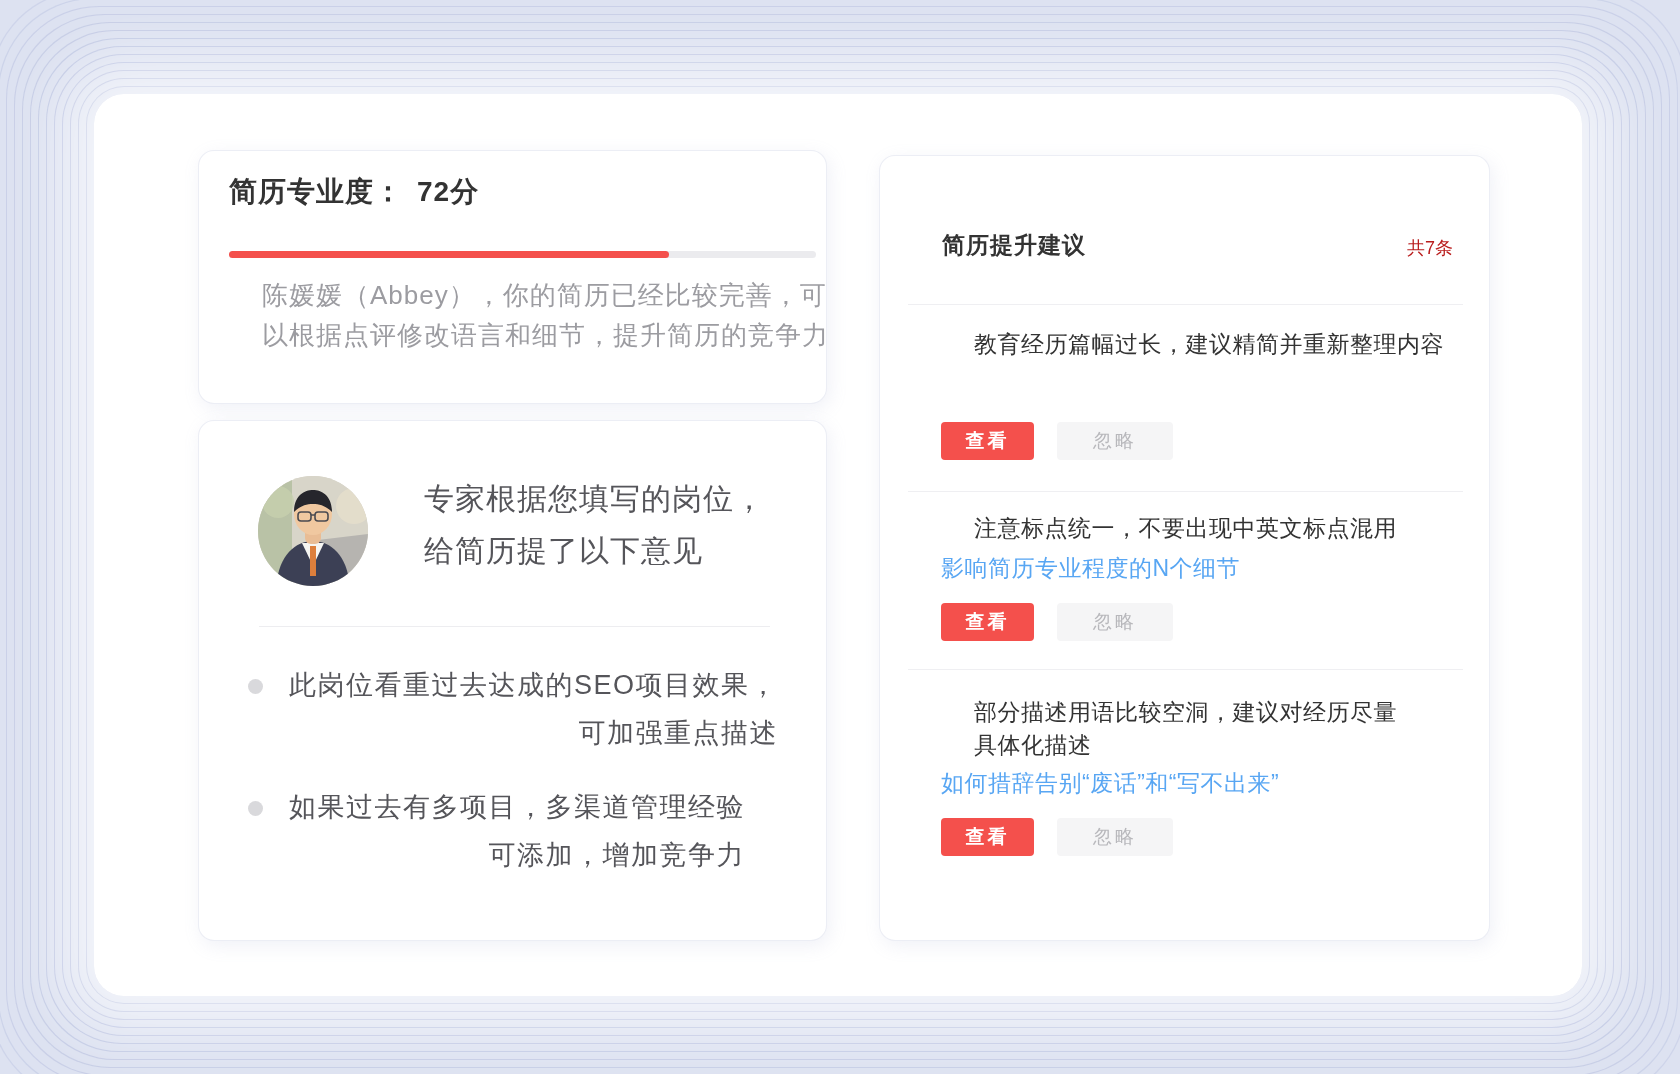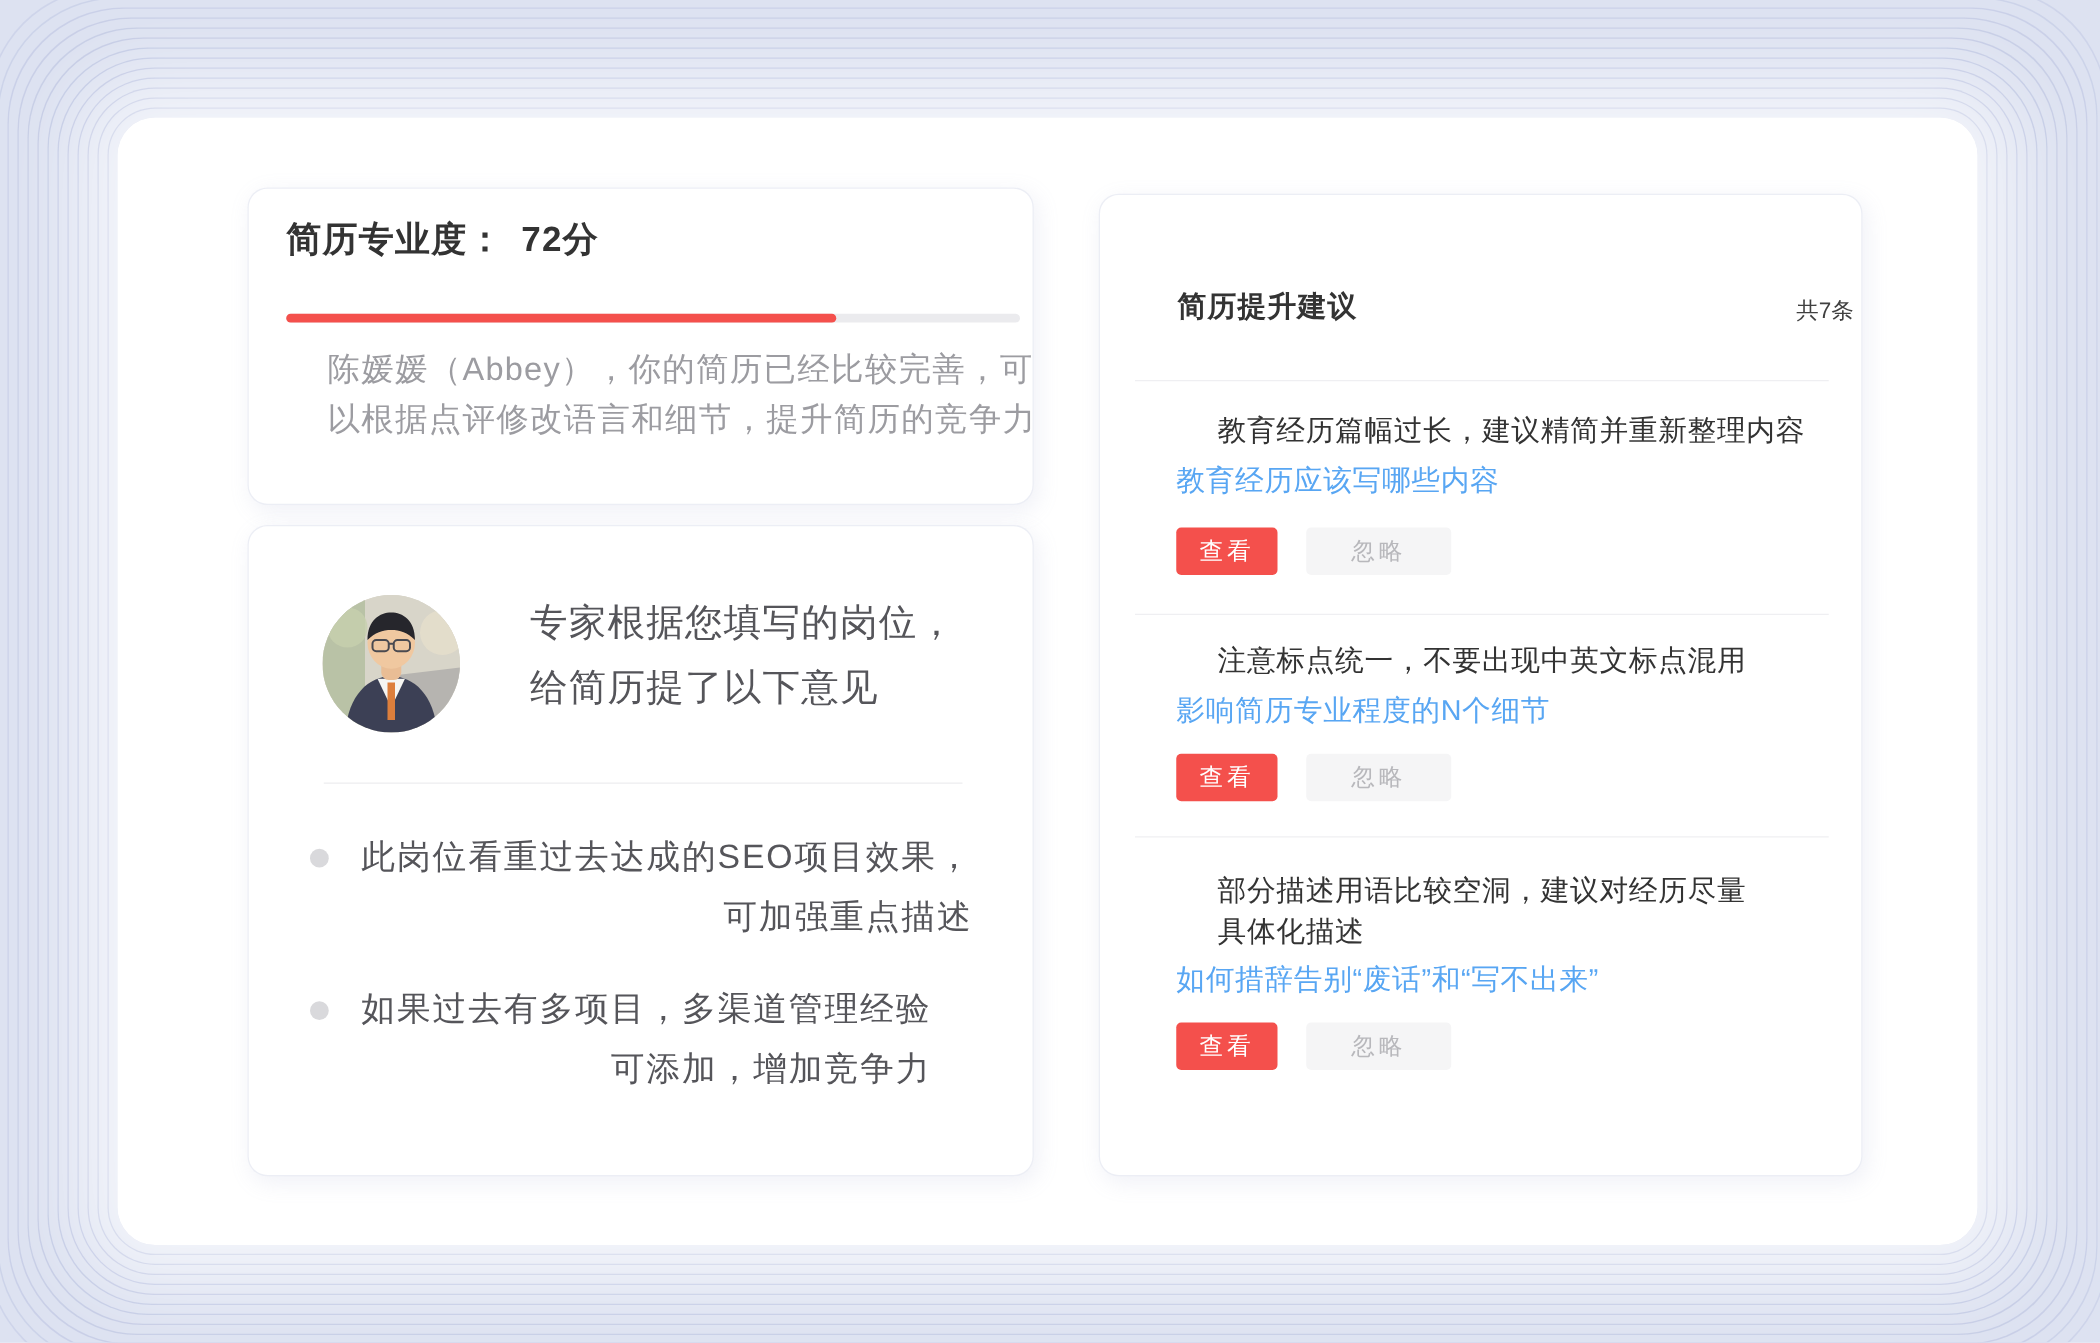--- a/index.html
+++ b/index.html
@@ -55,34 +55,34 @@
   .bullet-row{position:absolute;left:49px;display:flex;align-items:flex-start;text-align:right;}
   .bullet-row.b1{top:240px;}
   .bullet-row.b2{top:362px;}
   .bullet-dot{width:15px;height:15px;border-radius:50%;background:#d9d9dc;margin-top:18px;
               flex:0 0 15px;}
   .bullet-text{margin-left:26px;font-size:27px;line-height:48px;color:#55555a;letter-spacing:1.5px;}
 
   
   .sg-title{position:absolute;left:62px;top:74px;font-size:23px;font-weight:600;color:#333;
             letter-spacing:1px;}
-  .sg-count{position:absolute;right:6px;top:80px;font-size:18px;color:#404040;}
+  .sg-count{position:absolute;right:36px;top:80px;font-size:18px;color:#b91c1c;}
   .sg-divider{position:absolute;left:28px;width:555px;height:1px;background:#efeff2;}
   .d0{top:148px;} .d1{top:335px;} .d2{top:513px;}
   .sg-item-title{position:absolute;left:61px;font-size:23px;line-height:33px;color:#333;
                  letter-spacing:.5px;}
   .t0{top:172px;} .t1{top:356px;} .t2{top:540px;}
   .sg-link{position:absolute;left:61px;font-size:23px;color:var(--link-blue,#58a6f3);
            letter-spacing:.5px;cursor:pointer;text-decoration:none;}
   .l0{top:213px;} .l1{top:397px;} .l2{top:612px;}
   .sg-btns{position:absolute;left:61px;display:flex;align-items:center;}
   .g0{top:266px;} .g1{top:447px;} .g2{top:662px;}
   .btn{height:38px;border:none;border-radius:4px;font-size:19px;letter-spacing:3px;
        font-family:inherit;cursor:pointer;display:flex;align-items:center;justify-content:center;}
-  .btn-view{width:81px;background:var(--accent-red,#f4504c);color:#fff;}
+  .btn-view{width:93px;background:var(--accent-red,#f4504c);color:#fff;font-weight:bold;}
   .btn-ignore{width:116px;background:#f5f5f6;color:#b8b8bc;margin-left:23px;}
 </style>
 </head>
 <body>
 
 <div class="stage">
   <div class="bg-rings"></div>
   <div class="panel">
 
     <div class="card card-score">
@@ -129,21 +129,20 @@
 可添加，增加竞争力</div>
       </div>
     </div>
 
     <div class="card card-suggest">
       <div class="sg-title">简历提升建议</div>
       <div class="sg-count">共7条</div>
       <div class="sg-divider d0"></div>
 
       <div class="sg-item-title t0 preline">教育经历篇幅过长，建议精简并重新整理内容</div>
-      <a class="sg-link l0">教育经历应该写哪些内容</a>
       <div class="sg-btns g0">
         <button class="btn btn-view">查看</button>
         <button class="btn btn-ignore">忽略</button>
       </div>
       <div class="sg-divider d1"></div>
 
       <div class="sg-item-title t1 preline">注意标点统一，不要出现中英文标点混用</div>
       <a class="sg-link l1">影响简历专业程度的N个细节</a>
       <div class="sg-btns g1">
         <button class="btn btn-view">查看</button>

